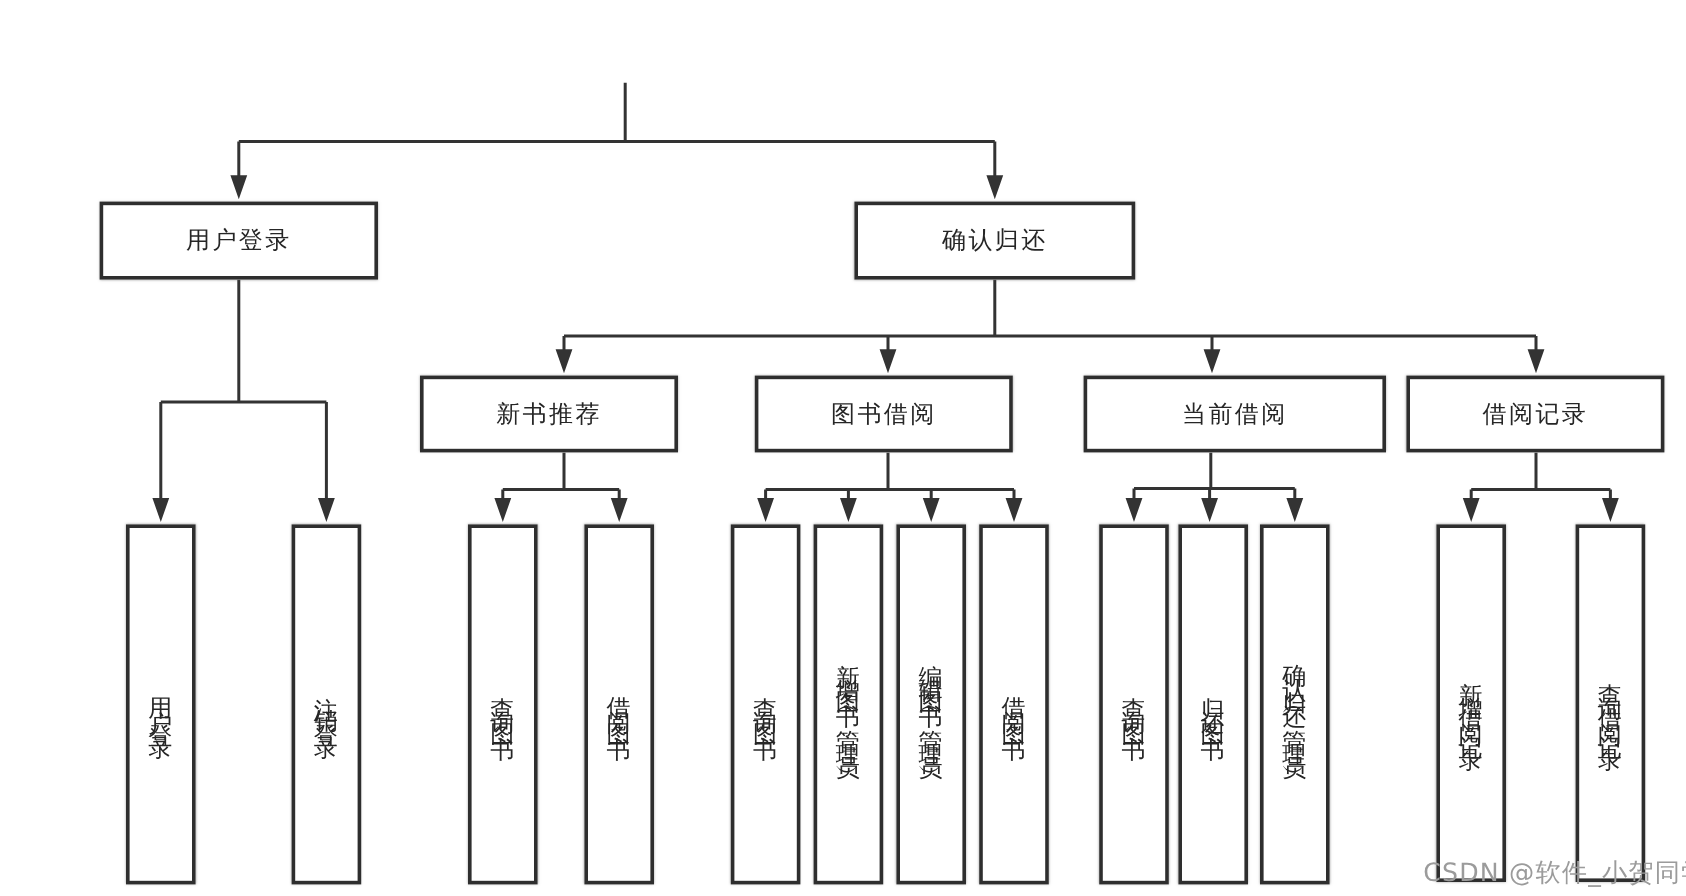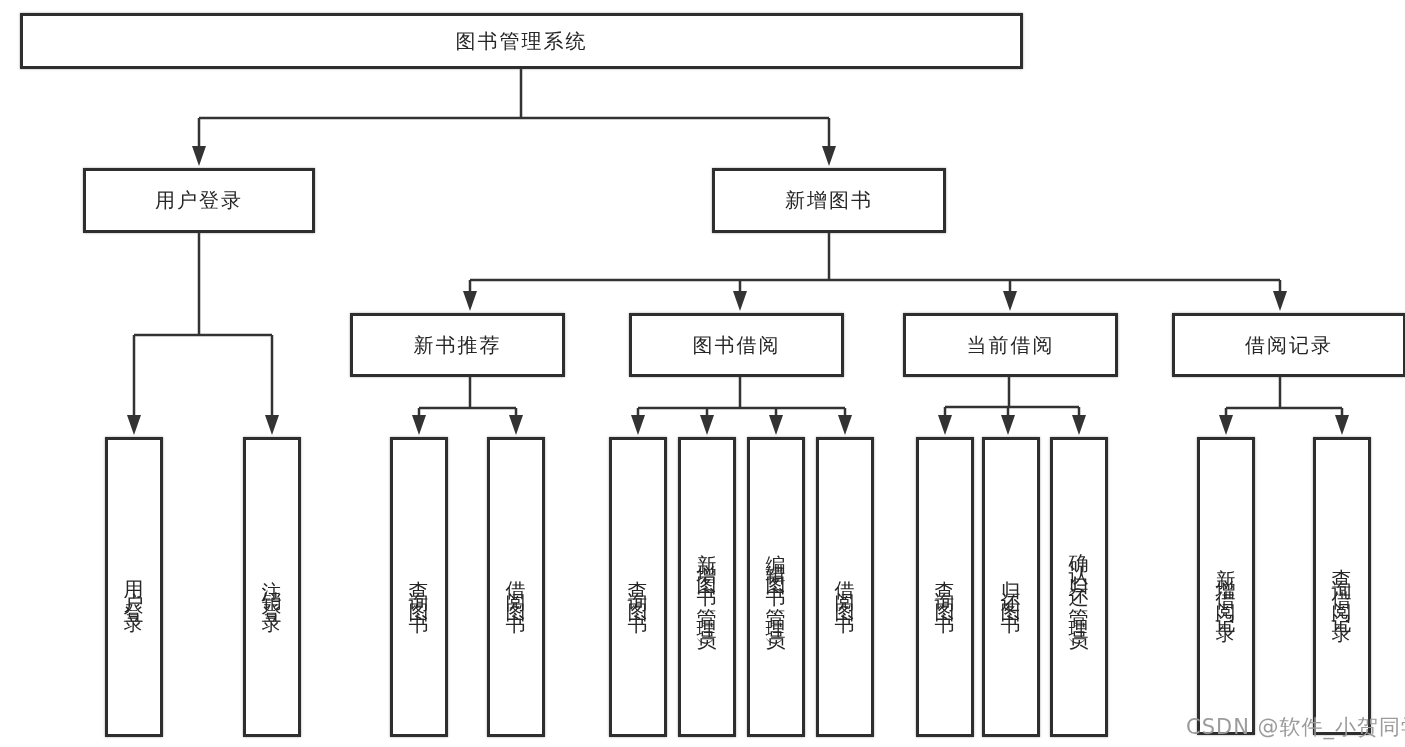--- a/index.html
+++ b/index.html
@@ -65,29 +65,28 @@
       M463 291 L477 291 L470 311 Z  M733 291 L747 291 L740 311 Z
       M1003 291 L1017 291 L1010 311 Z  M1273 291 L1287 291 L1280 311 Z
       M412 415 L426 415 L419 435 Z  M509 415 L523 415 L516 435 Z
       M631 415 L645 415 L638 435 Z  M700 415 L714 415 L707 435 Z
       M769 415 L783 415 L776 435 Z  M838 415 L852 415 L845 435 Z
       M938 415 L952 415 L945 435 Z  M1001 415 L1015 415 L1008 435 Z
       M1072 415 L1086 415 L1079 435 Z
       M1219 415 L1233 415 L1226 435 Z  M1335 415 L1349 415 L1342 435 Z"></path>
   </svg>
 
-  <div class="node" style="left:20px;top:13px;width:1003px;height:56px;">图书管理系统</div>
 
   <div class="node" style="left:83px;top:168px;width:232px;height:65px;">用户登录</div>
-  <div class="node" style="left:712px;top:168px;width:234px;height:65px;">新增图书</div>
+  <div class="node" style="left:712px;top:168px;width:234px;height:65px;">确认归还</div>
 
   <div class="node" style="left:350px;top:313px;width:215px;height:64px;">新书推荐</div>
   <div class="node" style="left:629px;top:313px;width:215px;height:64px;">图书借阅</div>
-  <div class="node" style="left:903px;top:313px;width:215px;height:64px;">当前借阅</div>
-  <div class="node" style="left:1172px;top:313px;width:234px;height:64px;font-family:Liberation Mono, monospace;">借阅记录</div>
+  <div class="node" style="left:903px;top:313px;width:252px;height:64px;">当前借阅</div>
+  <div class="node" style="left:1172px;top:313px;width:215px;height:64px;font-family:Liberation Mono, monospace;">借阅记录</div>
 
   <div class="node vbox" style="left:105px;top:437px;width:58px;height:300px;">用户登录</div>
   <div class="node vbox" style="left:243px;top:437px;width:58px;height:300px;">注销登录</div>
 
   <div class="node vbox" style="left:390px;top:437px;width:58px;height:300px;">查询图书</div>
   <div class="node vbox" style="left:487px;top:437px;width:58px;height:300px;">借阅图书</div>
 
   <div class="node vbox" style="left:609px;top:437px;width:58px;height:300px;">查询图书</div>
   <div class="node vbox" style="left:678px;top:437px;width:58px;height:300px;">新增图书（管理员）</div>
   <div class="node vbox" style="left:747px;top:437px;width:58px;height:300px;">编辑图书（管理员）</div>

